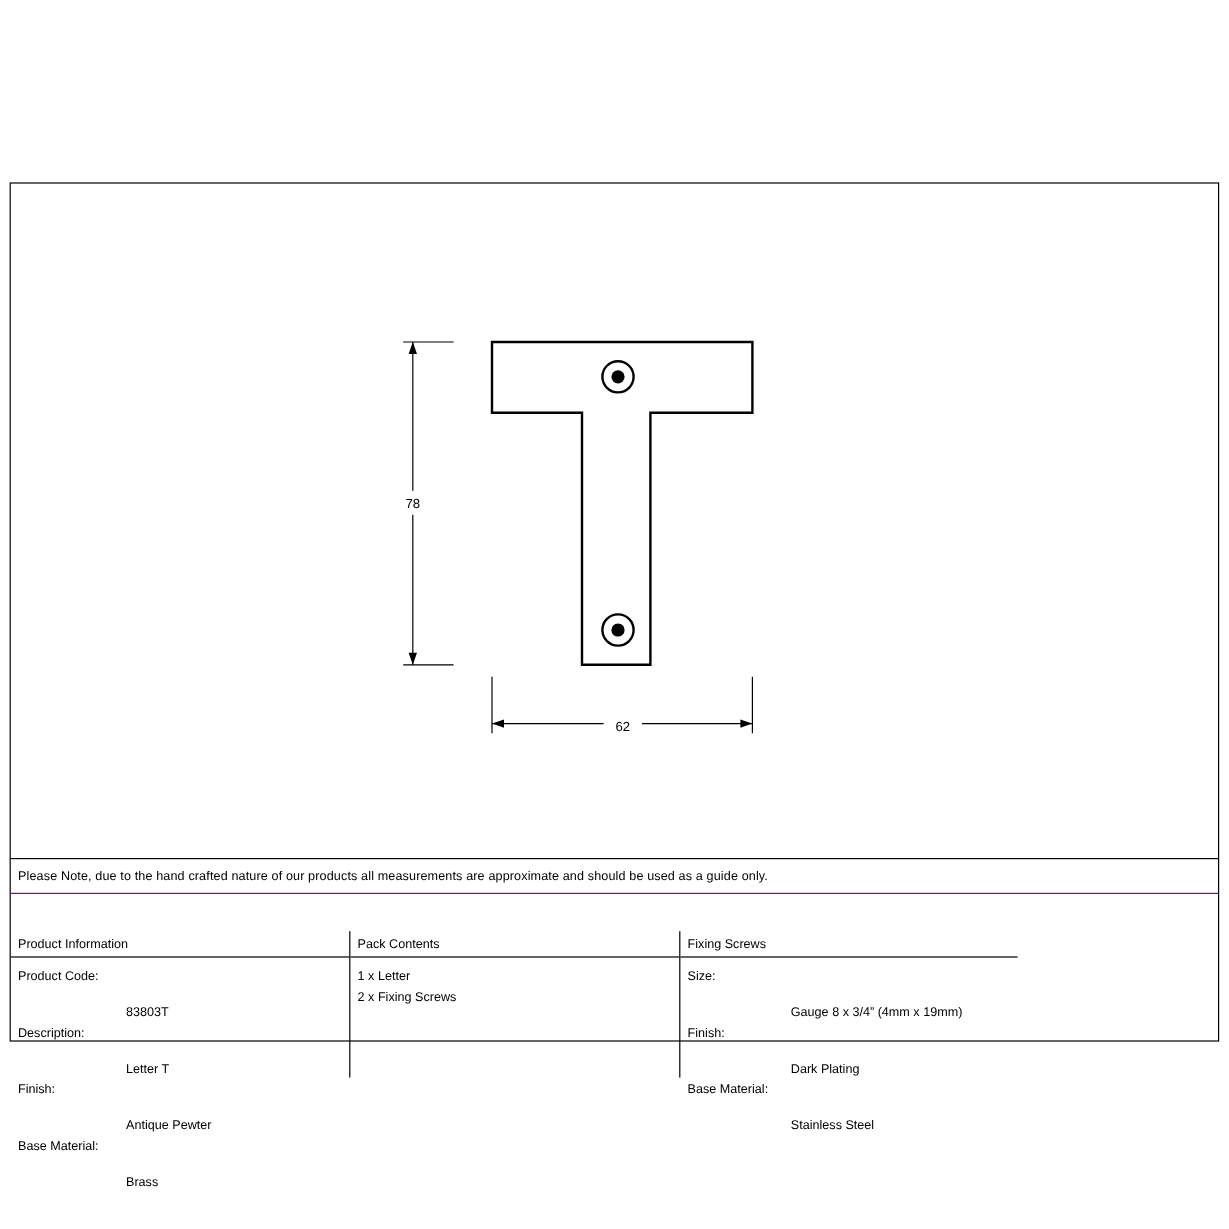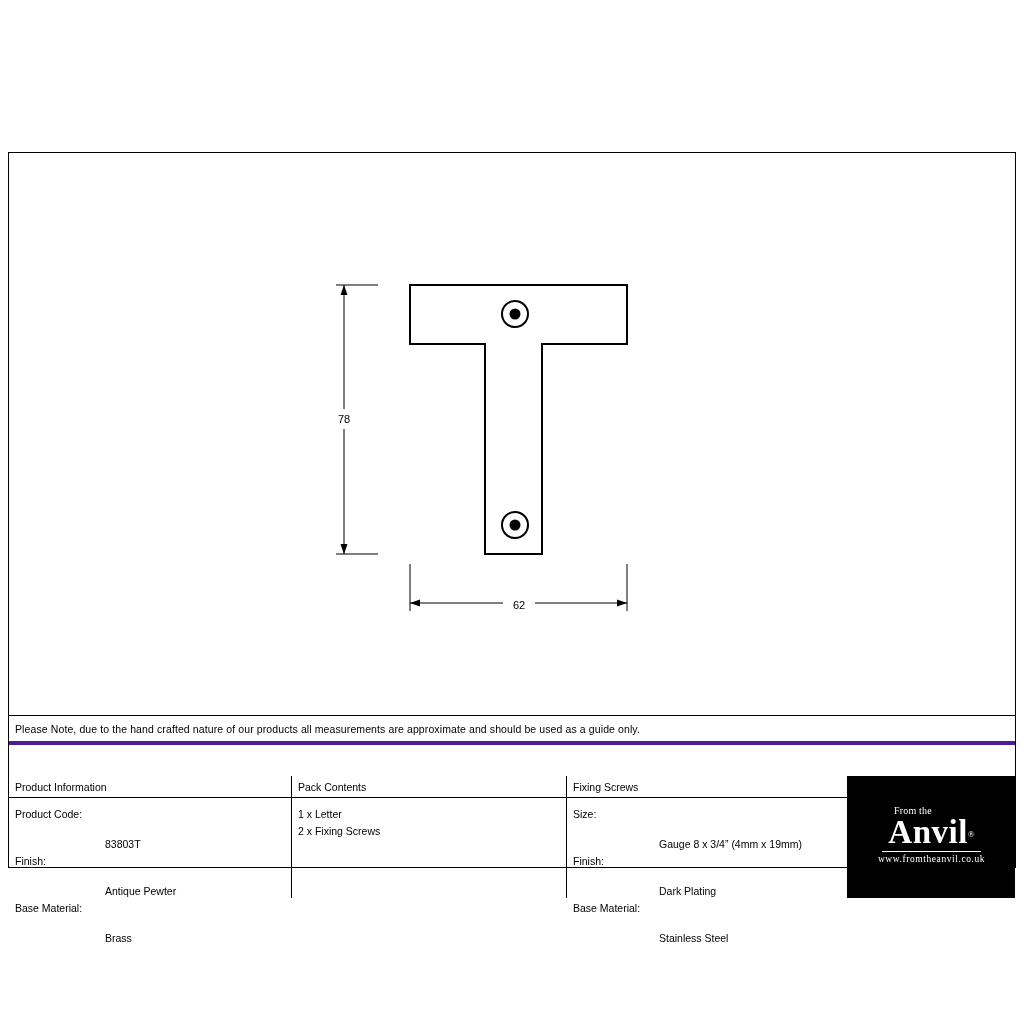--- a/index.html
+++ b/index.html
@@ -38,21 +38,21 @@
   #drawing svg { display: block; }
 
   
   #note-strip {
     position: absolute;
     left: 0;
     top: 562px;
     width: 1006px;
     height: 30px;
     border-top: 1px solid #000;
-    border-bottom: 4px solid #4c1d95;
+    border-bottom: 1px solid #4c1d95;
     box-sizing: border-box;
     display: flex;
     align-items: center;
   }
   #note-text {
     font-size: 10.5px;
     padding-left: 6px;
     letter-spacing: 0.01em;
     color: #000;
   }
@@ -196,20 +196,24 @@
   <div id="info-table">
 
     <div class="info-col col-product">
       <div class="col-head">Product Information</div>
       <div class="col-body">
         <div class="kv-row">
           <div class="kv-key">Product Code:</div>
           <div class="kv-val">83803T</div>
         </div>
         <div class="kv-row">
+          <div class="kv-key">Description:</div>
+          <div class="kv-val">Letter T</div>
+        </div>
+        <div class="kv-row">
           <div class="kv-key">Finish:</div>
           <div class="kv-val">Antique Pewter</div>
         </div>
         <div class="kv-row">
           <div class="kv-key">Base Material:</div>
           <div class="kv-val">Brass</div>
         </div>
       </div>
     </div>
 
@@ -232,25 +236,15 @@
           <div class="kv-key fix-key">Finish:</div>
           <div class="kv-val">Dark Plating</div>
         </div>
         <div class="kv-row">
           <div class="kv-key fix-key">Base Material:</div>
           <div class="kv-val">Stainless Steel</div>
         </div>
       </div>
     </div>
 
-    <div class="info-col col-logo">
-      <div id="logo-inner">
-        <div id="logo-top">From the</div>
-        <div>
-          <span id="logo-main">Anvil</span><span id="logo-reg">®</span>
-        </div>
-        <div id="logo-rule"></div>
-        <div id="logo-url">www.fromtheanvil.co.uk</div>
-      </div>
-    </div>
 
   </div>
 </div>
 
 </body></html>

